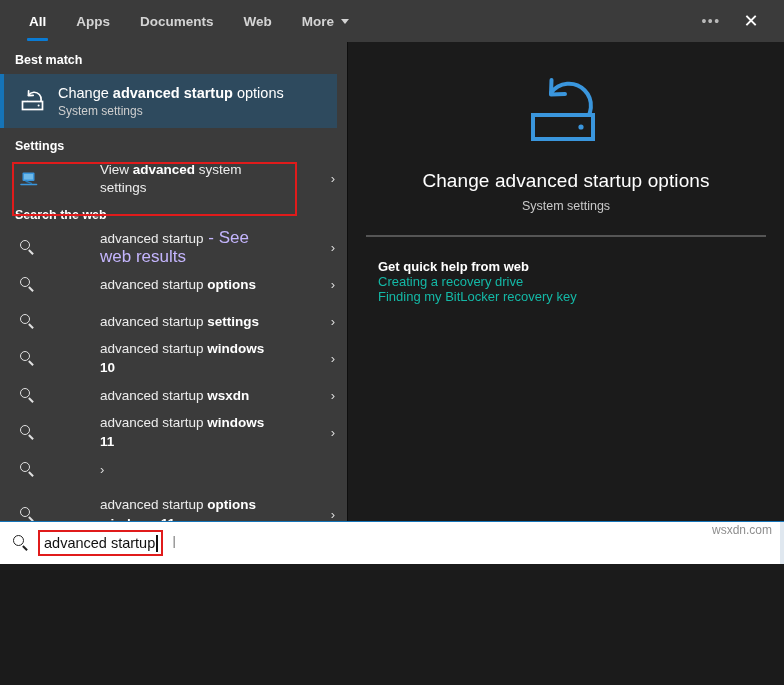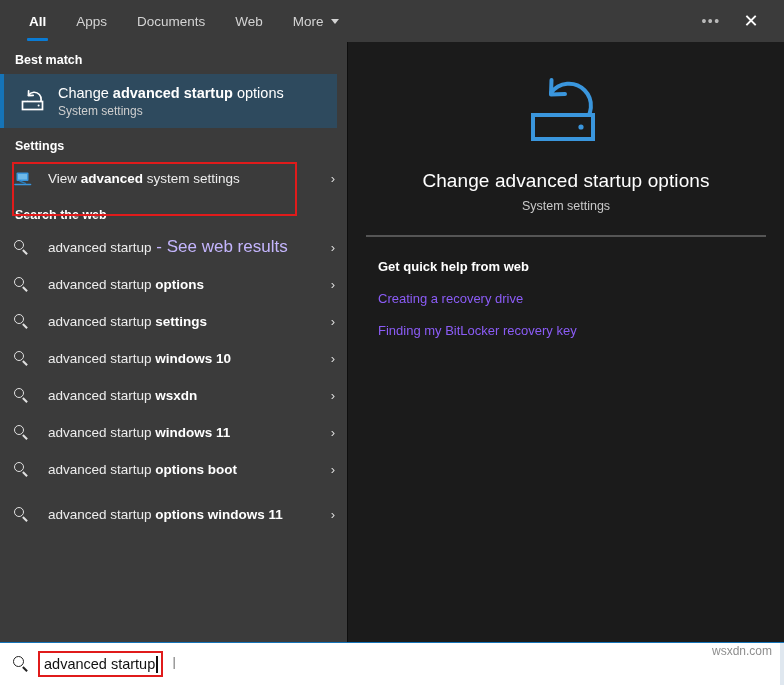--- a/index.html
+++ b/index.html
@@ -2,38 +2,39 @@
 <html><head>
 <meta charset="utf-8">
 <style>
   * { box-sizing: border-box; margin: 0; padding: 0; }
   html, body {
     width: 784px; height: 685px;
     background: #1b1b1b;
     font-family: "Liberation Sans", sans-serif;
     overflow: hidden;
   }
-  .window { position: relative; width: 784px; height: 685px; display: flex; flex-direction: column; }
+  .window { position: relative; width: 784px; height: 564px; display: flex; flex-direction: column; }
 
   
   .topbar {
     height: 42px; min-height: 42px;
     background: #3b3b3b;
     display: flex; align-items: center;
     position: relative;
   }
   .tabs { display: flex; align-items: center; height: 42px; padding-left: 14px; }
   .tab {
     position: relative;
     height: 42px;
     display: flex; align-items: center;
     padding: 0 15px;
     color: #d4d4d4;
     font-size: 13.5px;
     cursor: default;
+    font-weight: bold;
   }
   .tab.active { color: #ffffff; font-weight: bold; }
   .tab.active::after {
     content: ""; position: absolute;
     left: 13px; right: 13px; bottom: 1px;
     height: 3px; background: #0a7bd4; border-radius: 1px;
   }
   .tab .caret {
     display: inline-block; margin-left: 7px;
     width: 0; height: 0;
@@ -100,23 +101,24 @@
   .bm-icon { width: 38px; display: flex; align-items: center; justify-content: center; }
   .bm-text { display: flex; flex-direction: column; justify-content: center; margin-left: 6px; }
   .bm-title { color: #ffffff; font-size: 14.5px; line-height: 18px; }
   .bm-title b { font-weight: bold; }
   .bm-sub { color: #cfcfcf; font-size: 12px; margin-top: 2px; }
 
   
   .row {
     display: flex; align-items: center;
     height: 37px;
-    padding-left: 14px; padding-right: 12px;
+    padding-left: 20px; padding-right: 12px;
     color: #e8e8e8;
     cursor: default;
+    gap: 46px;
   }
   .row.tall { height: 52px; align-items: center; }
   .row-icon { width: 28px; min-width: 28px; display: flex; align-items: center; justify-content: flex-start; }
   .row-label {
     flex: 1;
     font-size: 13.5px;
     line-height: 18px;
     color: #ededed;
     padding-left: 6px;
   }
@@ -159,21 +161,21 @@
   .open-row {
     display: flex; align-items: center;
     height: 55px;
     padding-left: 30px;
   }
   .open-icon { width: 28px; display: flex; align-items: center; }
   .open-label { color: #f0f0f0; font-size: 13.5px; margin-left: 8px; }
 
   .help-block { padding: 22px 16px 0 30px; }
   .help-head { color: #ffffff; font-size: 13px; font-weight: bold; }
-  .help-link { color: #8b5cf6; font-size: 13px; margin-top: 17px; }
+  .help-link { color: #14b8a6; font-size: 13px; }
 
   
   .searchbar {
     height: 43px; min-height: 43px;
     background: #ffffff;
     display: flex; align-items: center;
     position: relative;
     border-top: 1px solid #1574b8;
   }
   .sb-mag { margin-left: 13px; position: relative; width: 16px; height: 16px; }
@@ -348,21 +350,20 @@
         <div class="row-label"><span>advanced startup </span><b>windows 11</b><span class="dim"></span></div>
         <div class="chev">›</div>
       </div>
 
       <div class="row">
         <div class="row-icon">
             <span class="mag">
               <i></i>
             </span>
           </div>
-        <div class="row-label"><span>advanced startup </span><b>options boot</b><span class="dim"></span></div>
         <div class="chev">›</div>
       </div>
 
       <div class="row tall">
         <div class="row-icon">
             <span class="mag">
               <i></i>
             </span>
           </div>
         <div class="row-label"><span>advanced startup </span><b>options windows 11</b><span class="dim"></span></div>

